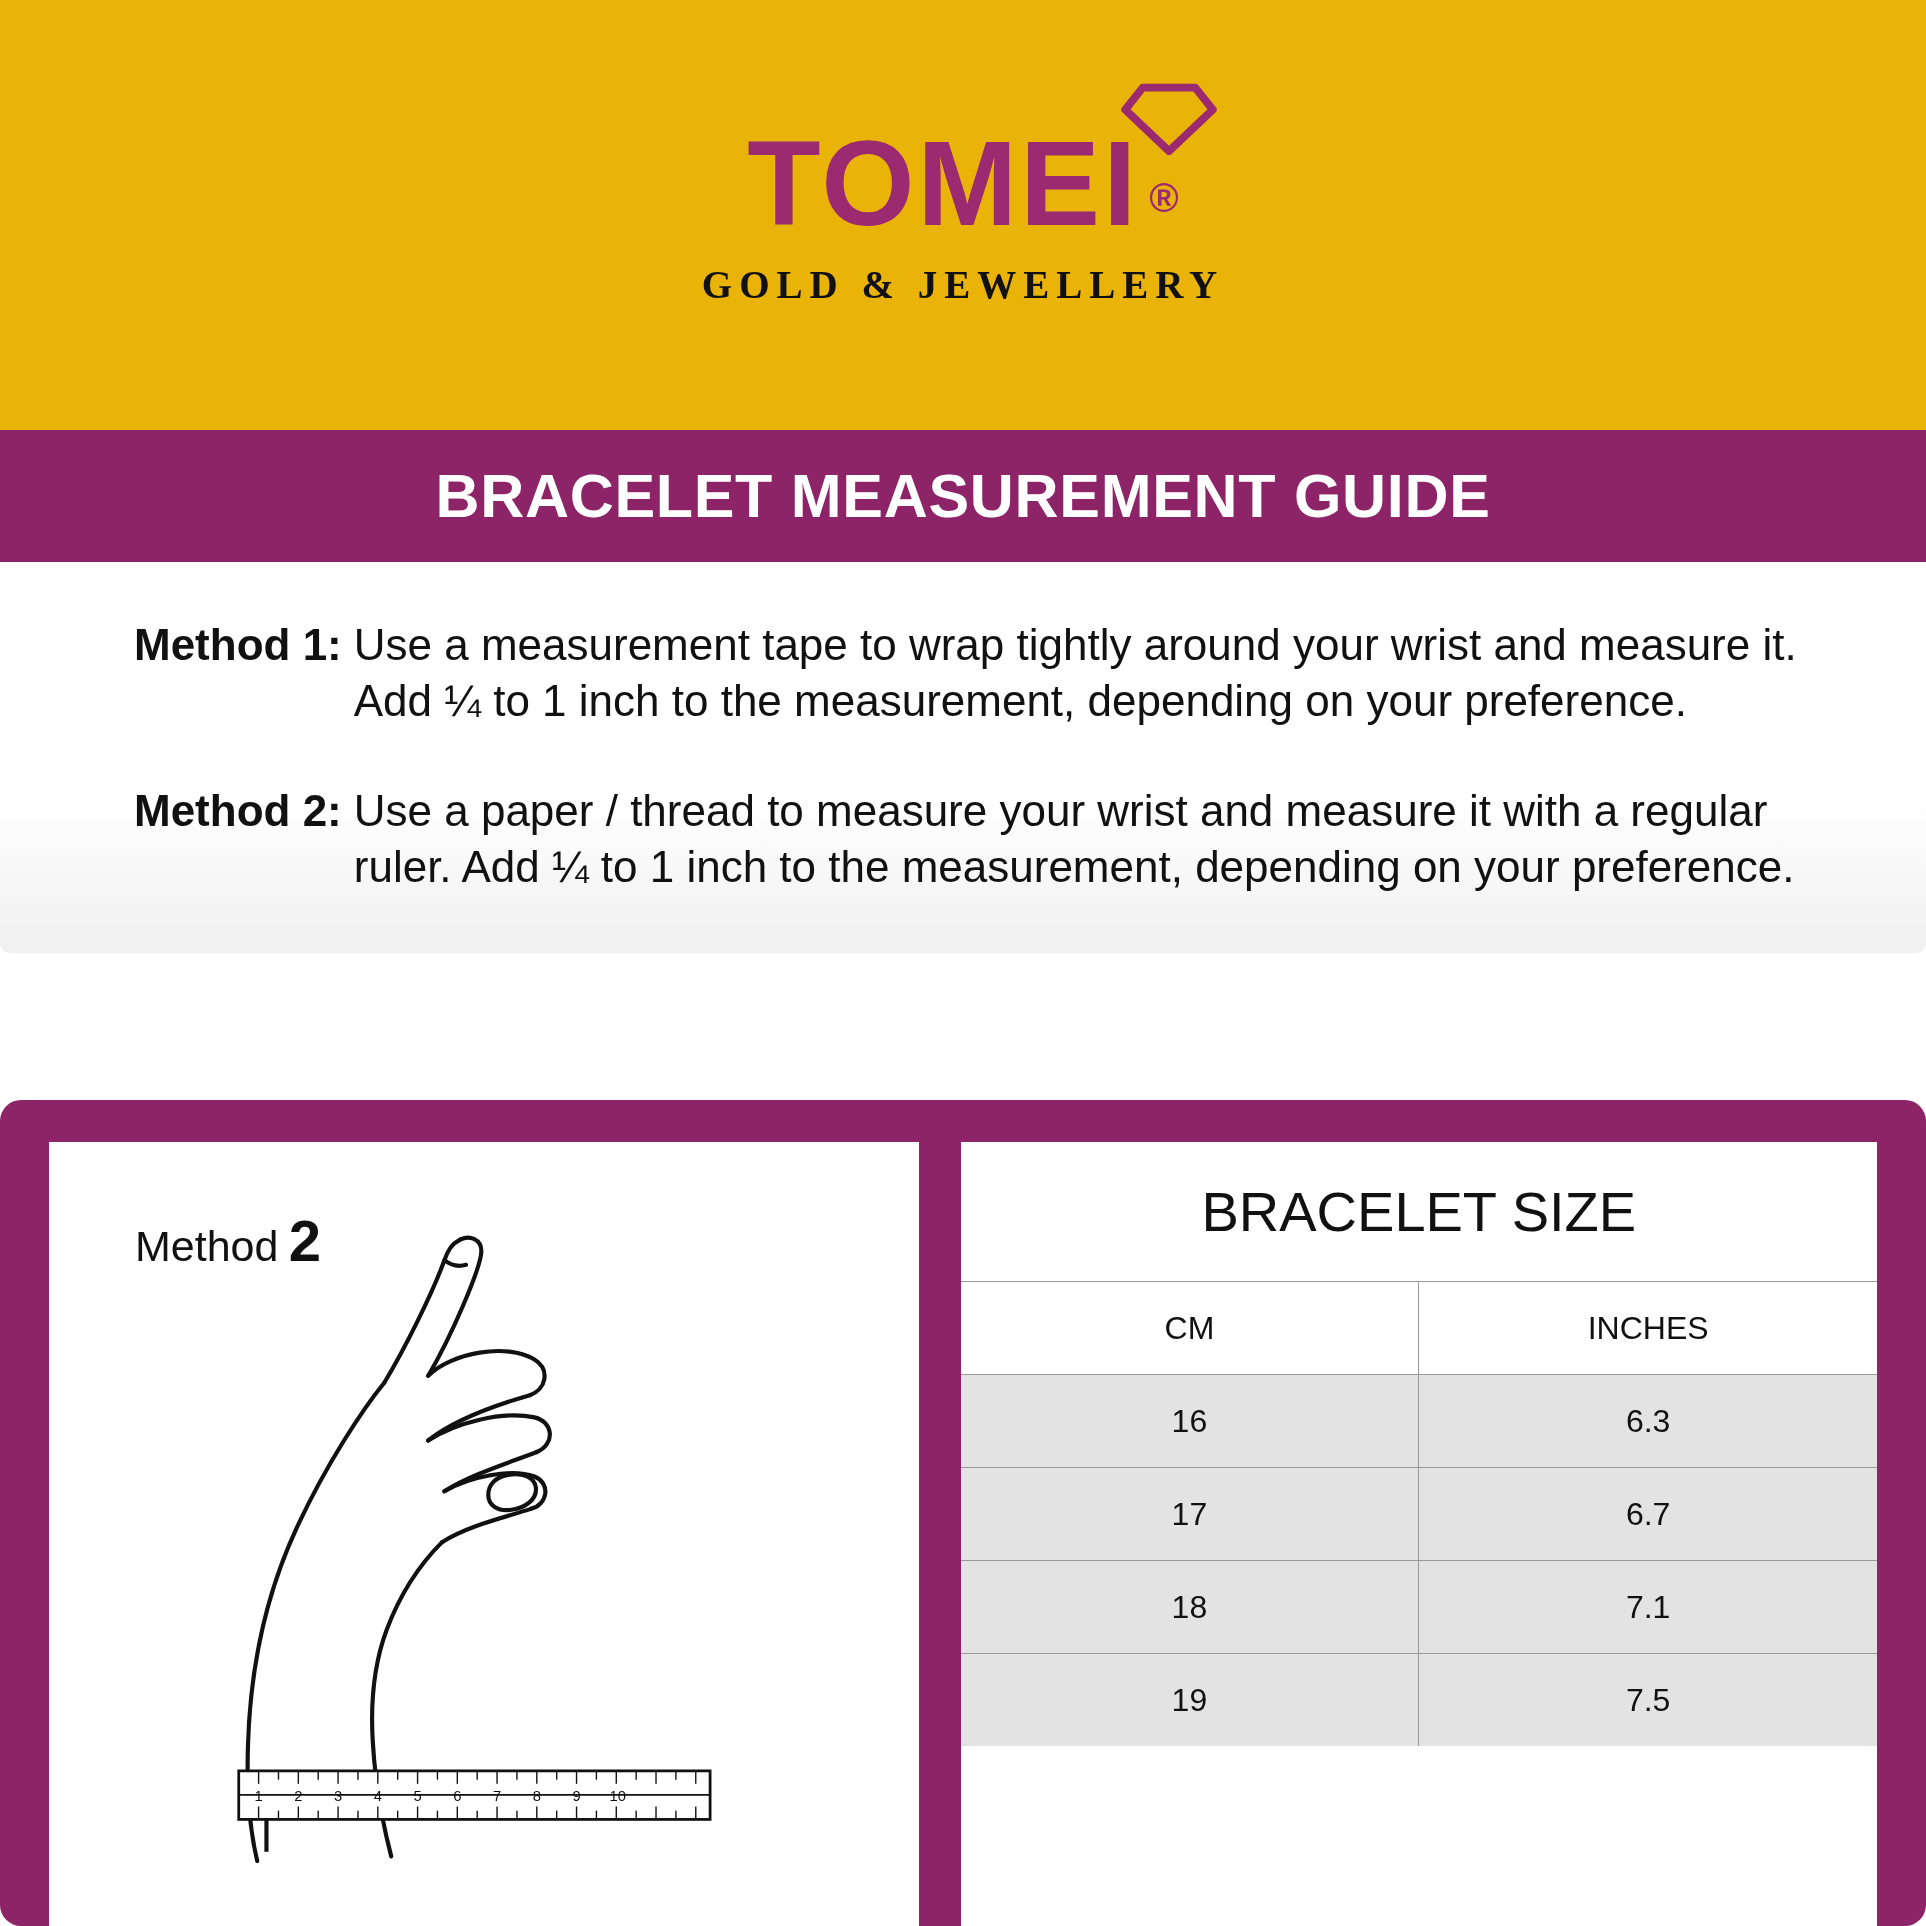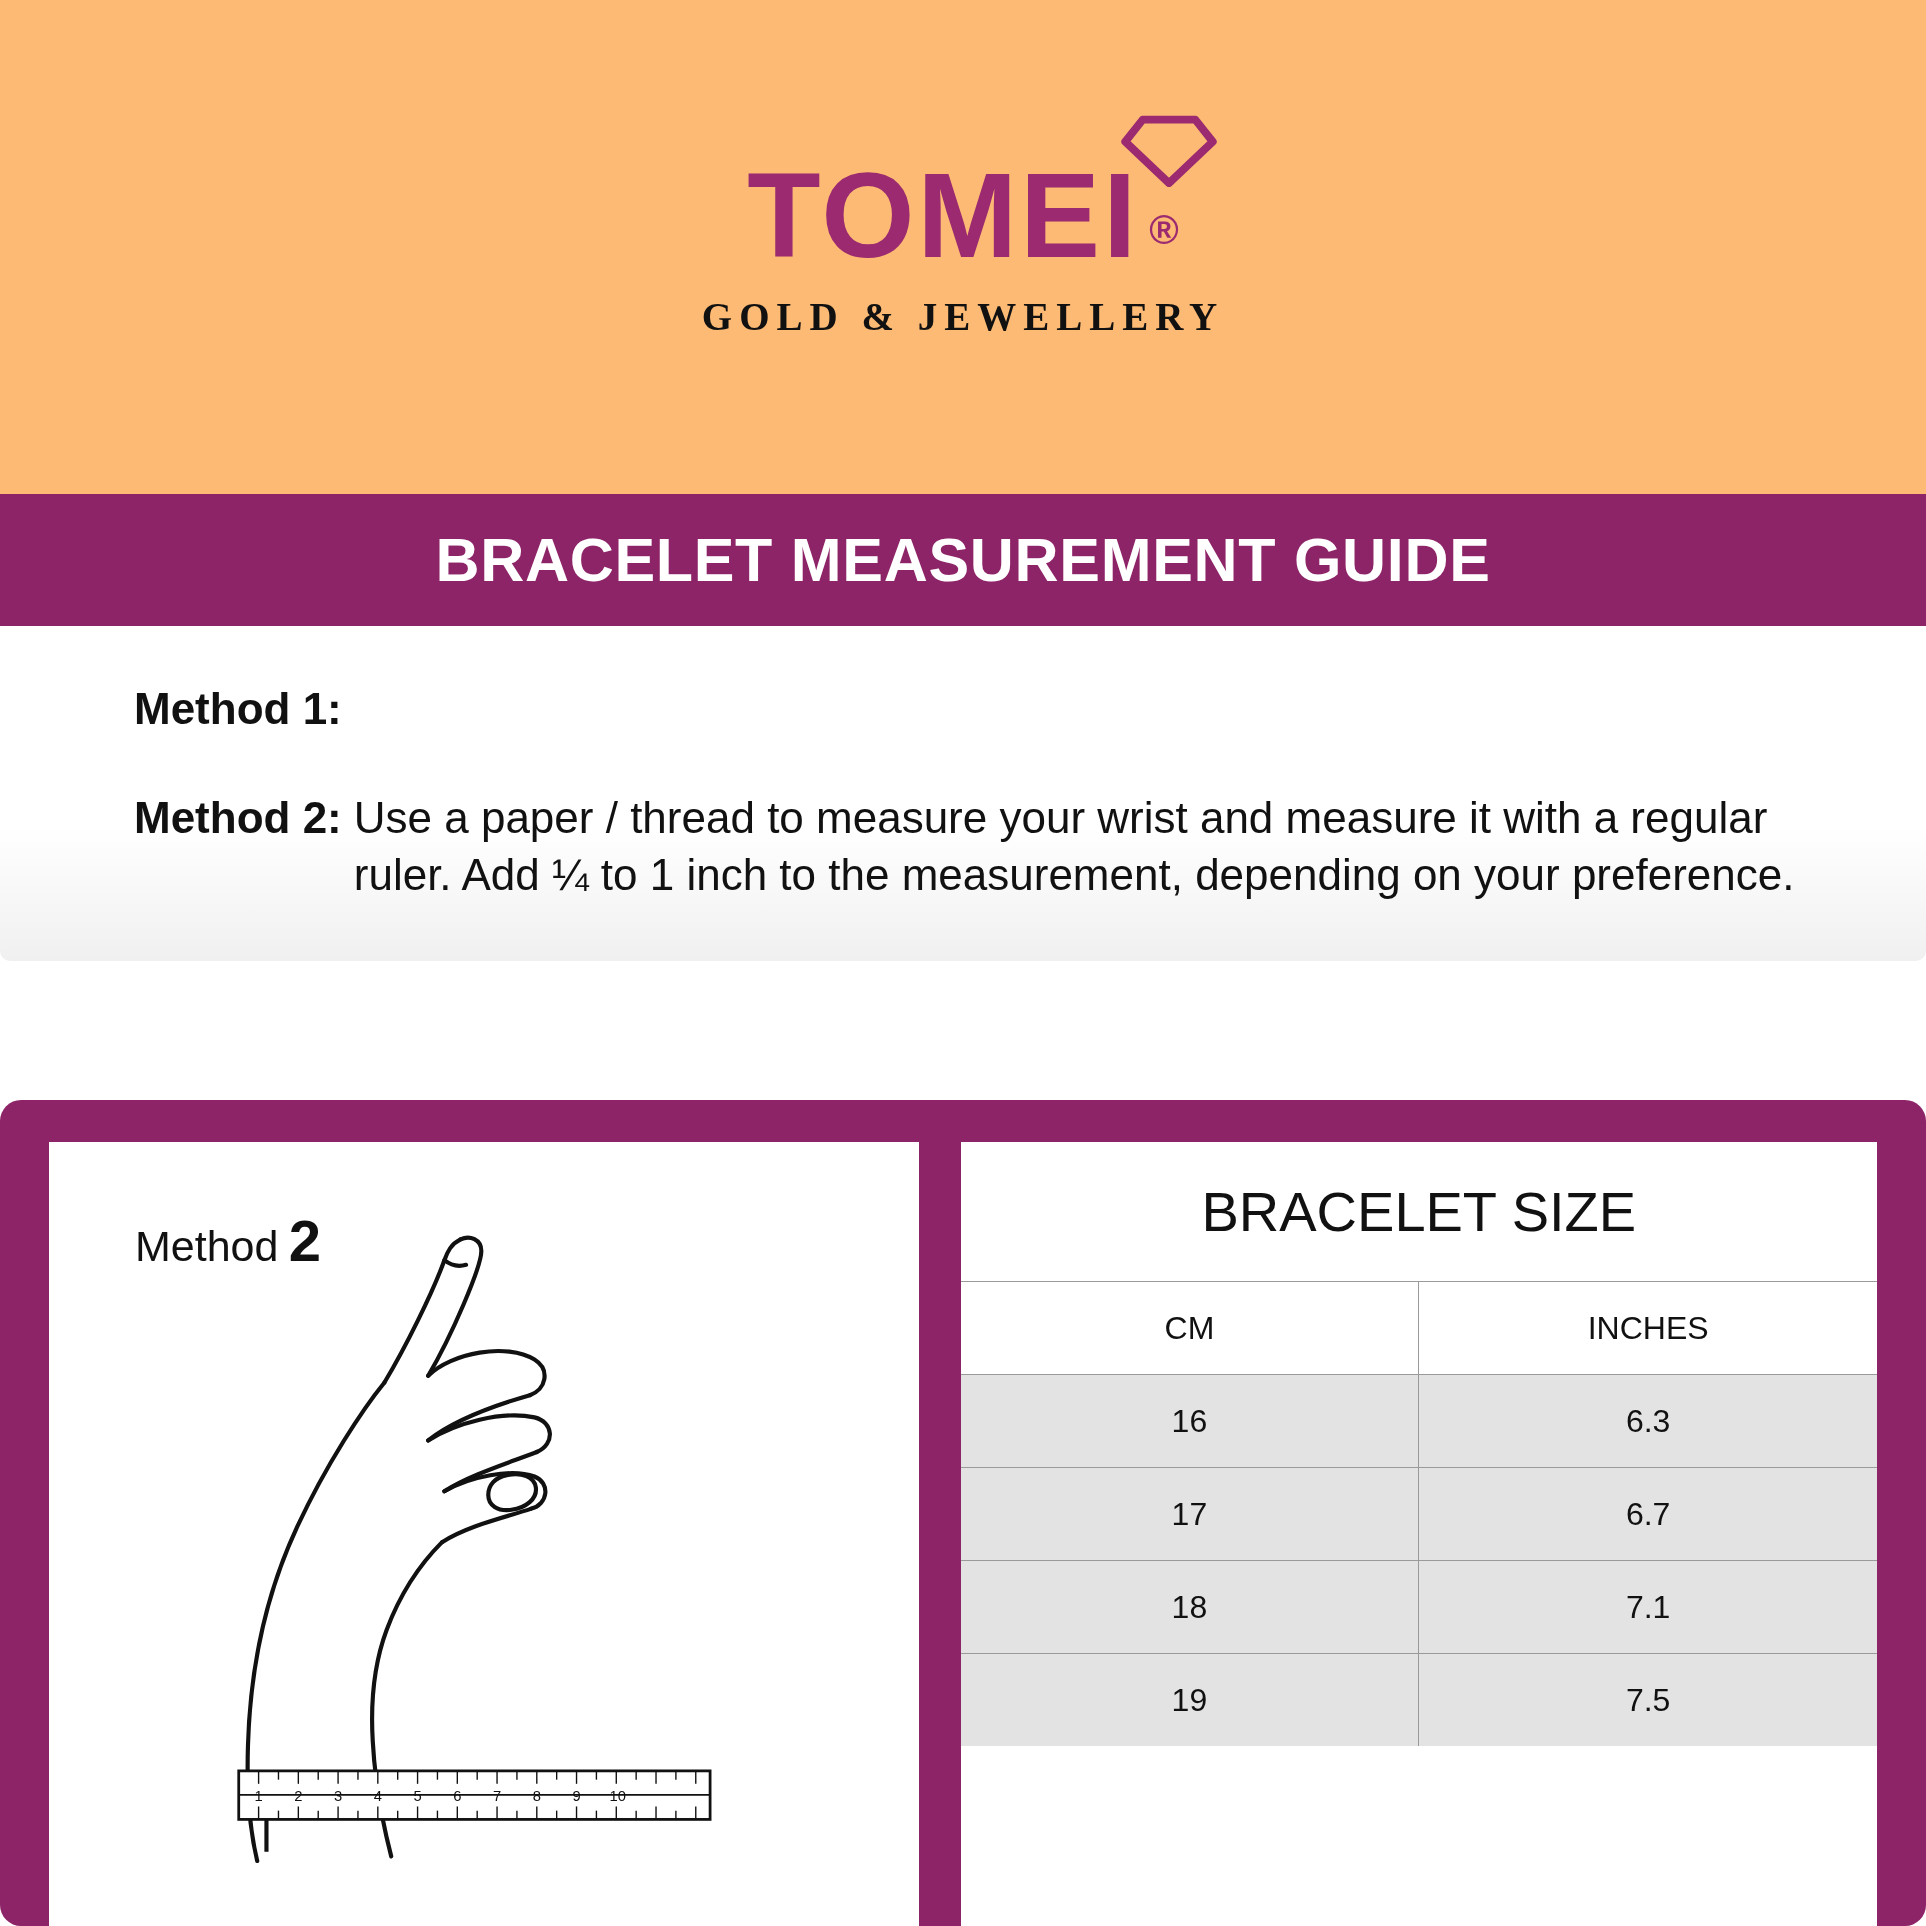--- a/index.html
+++ b/index.html
@@ -12,26 +12,26 @@
     height: 1926px;
     font-family: "Liberation Sans", sans-serif;
     color: #1a1a1a;
     overflow: hidden;
     position: relative;
   }
 
   
   .logo-area {
     width: 100%;
-    height: 494px;
+    height: 430px;
     display: flex;
     flex-direction: column;
     align-items: center;
     justify-content: center;
-    background: #fdba74;
+    background: #eab308;
   }
   .logo-wrap {
     position: relative;
     display: flex;
     flex-direction: column;
     align-items: center;
   }
   .logo-diamond {
     position: absolute;
     top: -42px;
@@ -222,20 +222,21 @@
 </div>
 
 <div class="title-bar">
   <h1>BRACELET MEASUREMENT GUIDE</h1>
 </div>
 
 <div class="methods">
 
   <div class="method-row">
     <div class="method-label">Method 1:</div>
+    <div class="method-body">Use a measurement tape to wrap tightly around your wrist and measure it. Add ¼ to 1 inch to the measurement, depending on your preference.</div>
   </div>
 
   <div class="method-row">
     <div class="method-label">Method 2:</div>
     <div class="method-body">Use a paper / thread to measure your wrist and measure it with a regular ruler. Add ¼ to 1 inch to the measurement, depending on your preference.</div>
   </div>
 
 </div>
 
 <div class="bottom-panel">

